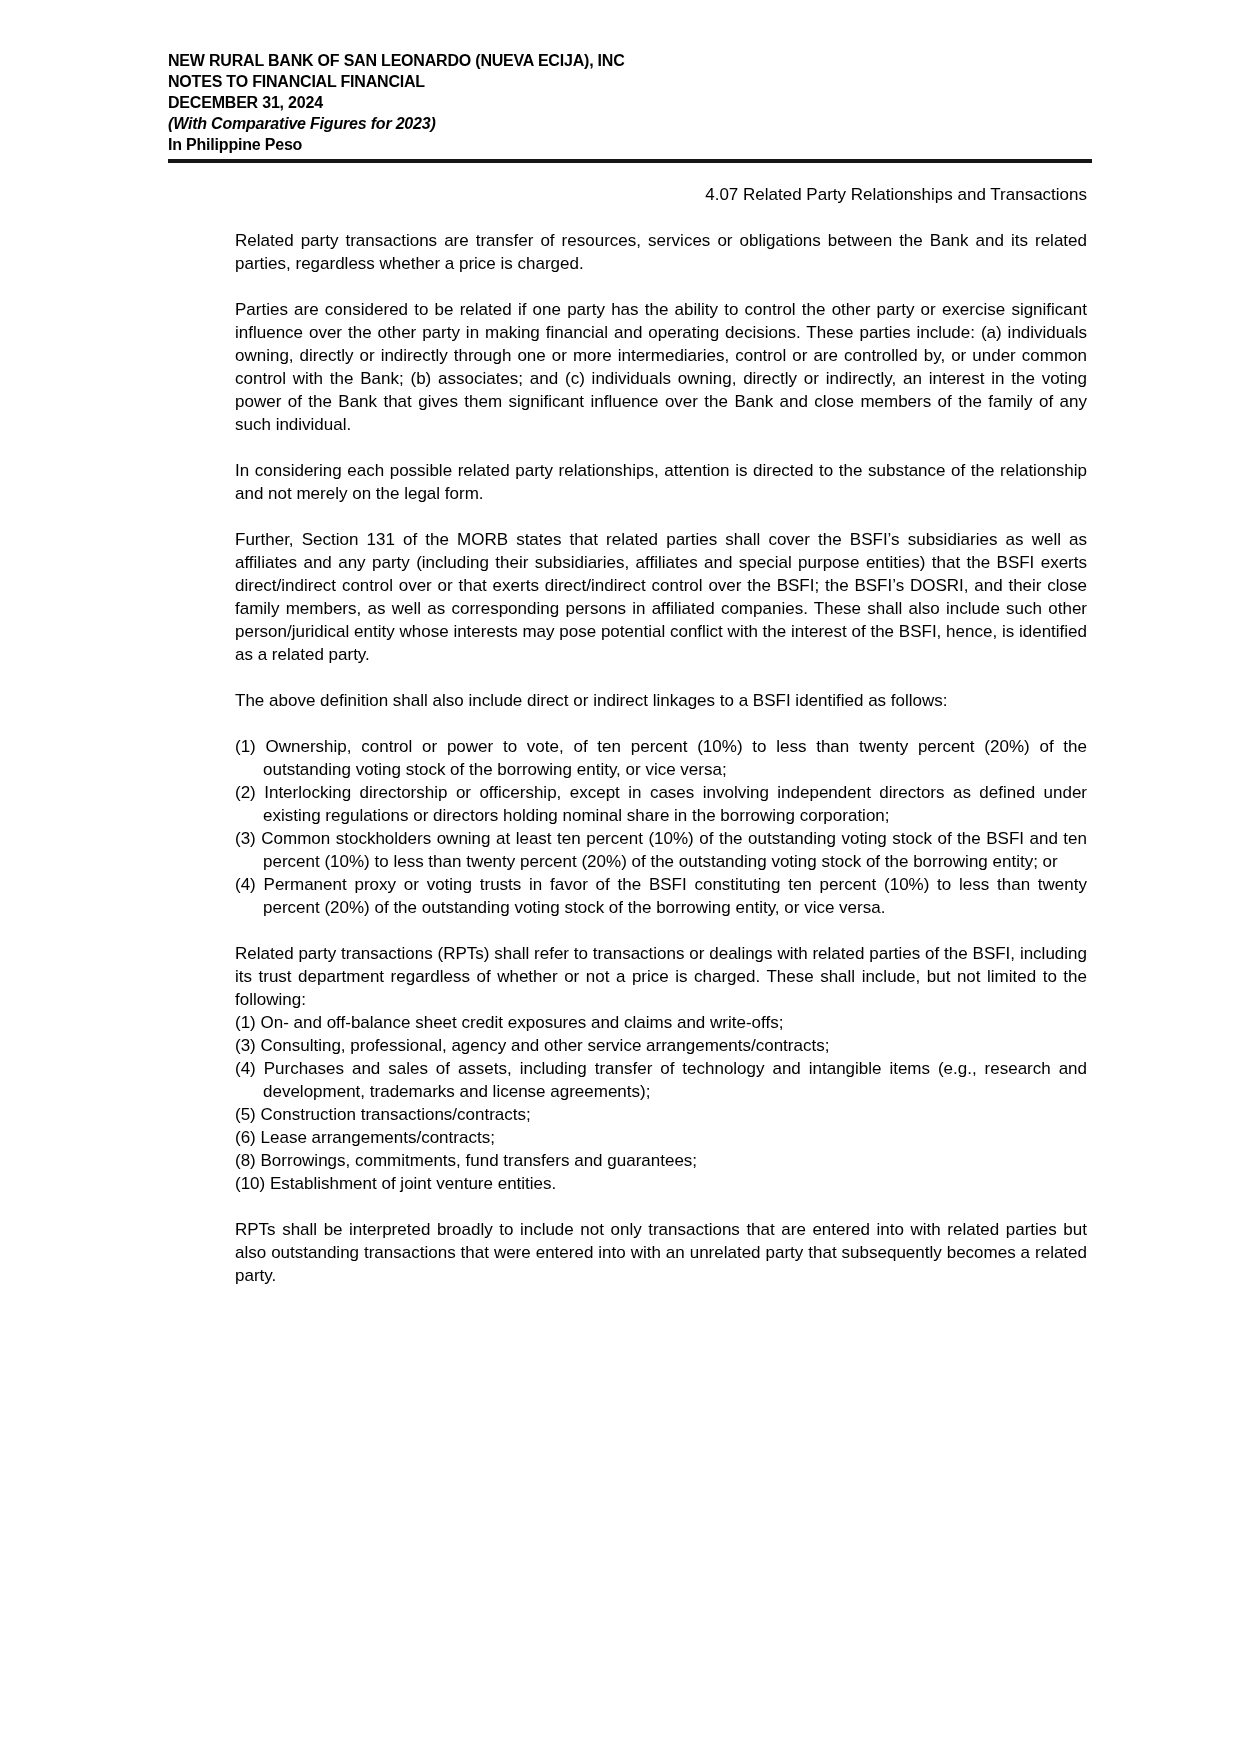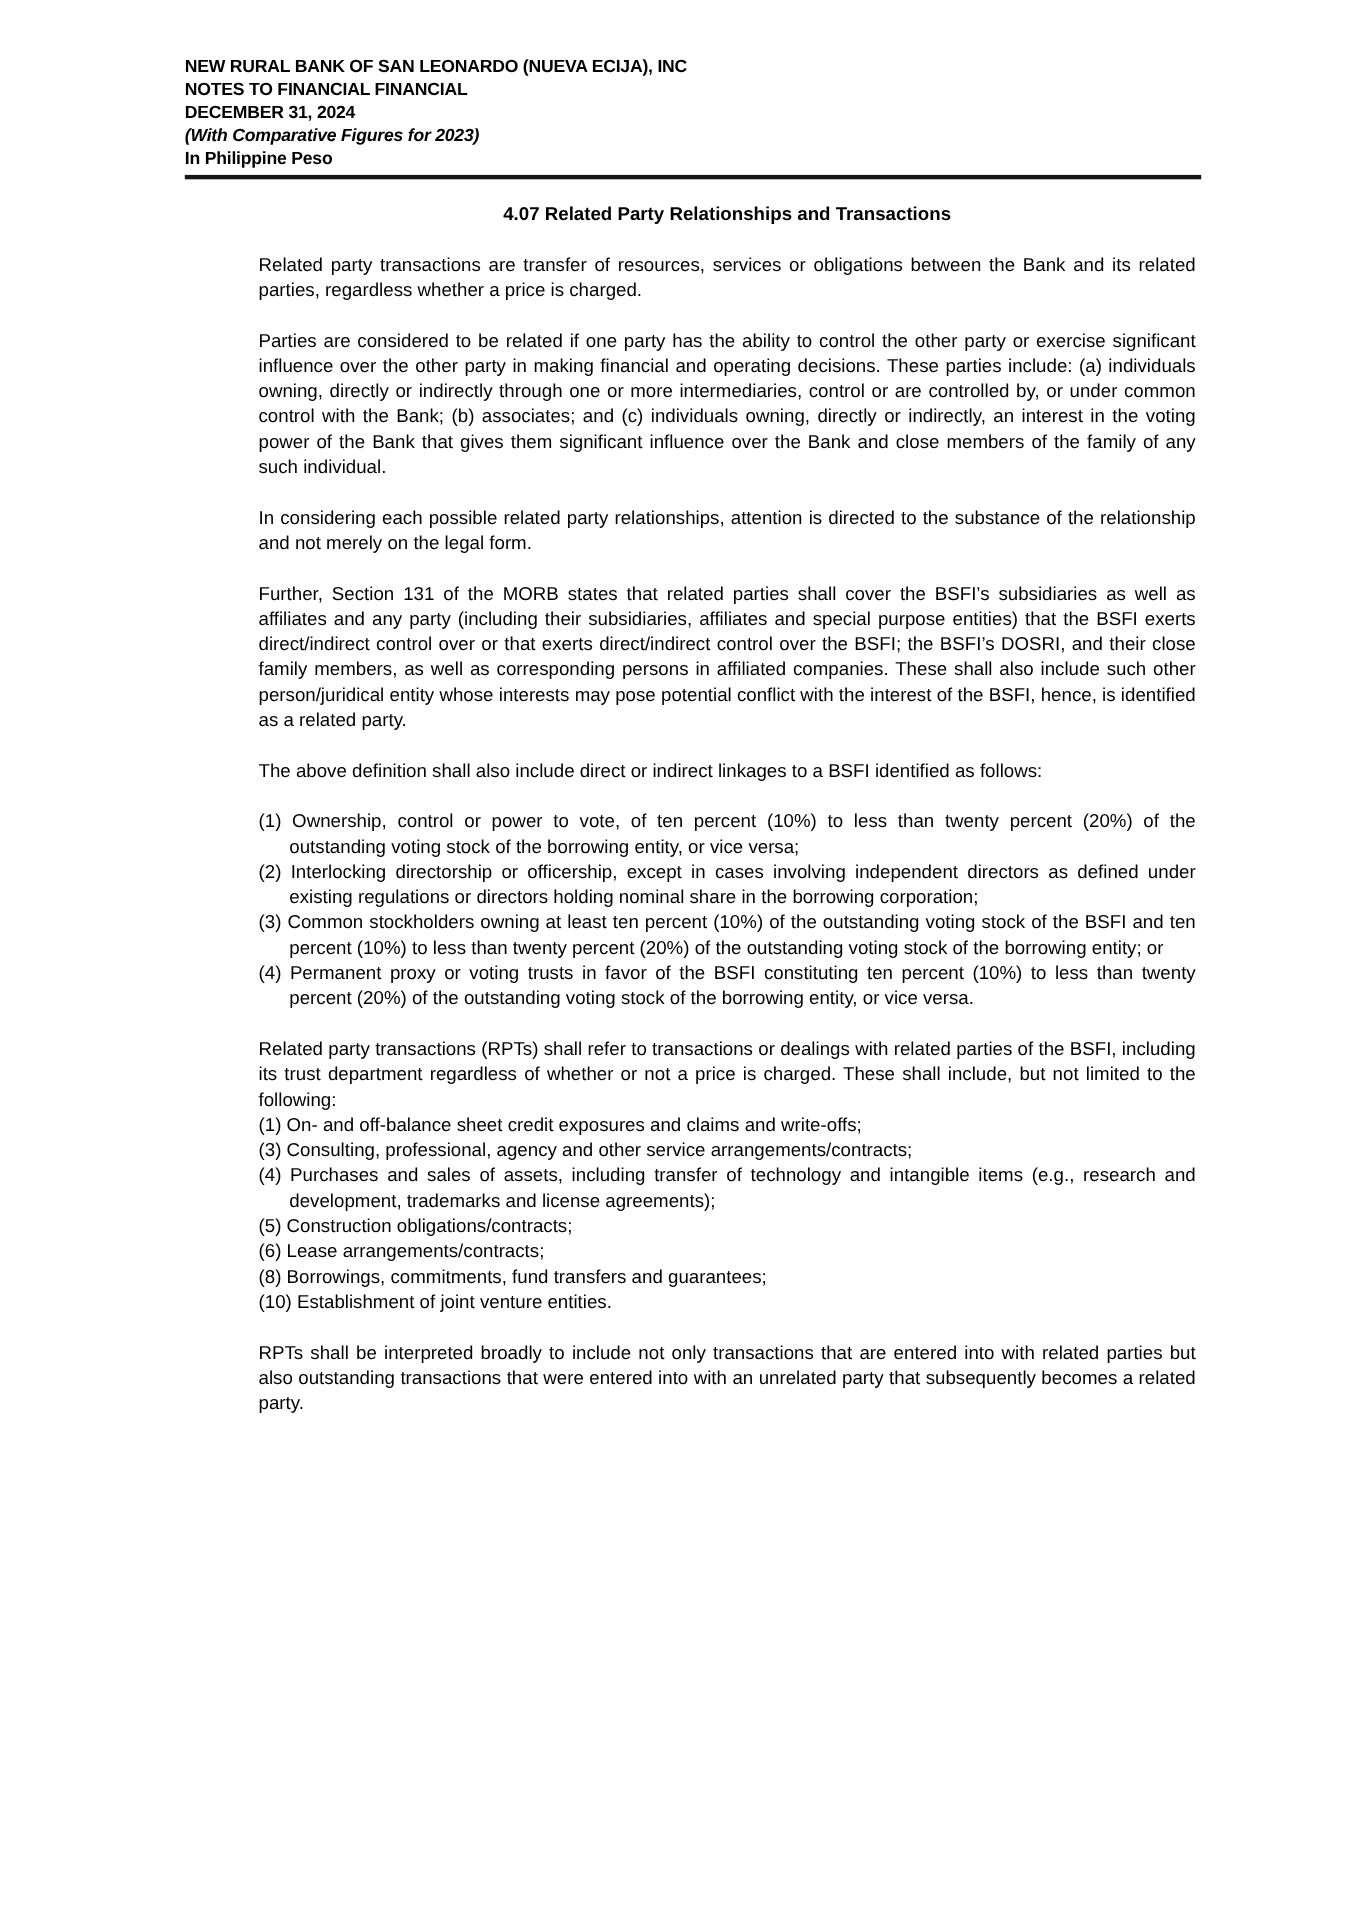--- a/index.html
+++ b/index.html
@@ -41,22 +41,22 @@
     position: absolute;
     left: 235px;
     top: 183px;
     width: 852px;
     font-size: 17px;
     line-height: 23px;
     text-align: justify;
     hyphens: none;
   }
   .section-heading {
-    font-weight: bold;
-    text-align: center;
+    font-weight: normal;
+    text-align: right;
     margin: 0 0 23px 0;
   }
   .para {
     margin: 0 0 23px 0;
   }
   .para.last {
     margin-bottom: 0;
   }
   .list {
     margin: 0 0 23px 0;
@@ -115,21 +115,21 @@
       <div class="list-item"><span>(3)</span> <span>Common stockholders owning at least ten percent (10%) of the outstanding voting stock of the BSFI and ten percent (10%) to less than twenty percent (20%) of the outstanding voting stock of the borrowing entity; or</span></div>
       <div class="list-item"><span>(4)</span> <span>Permanent proxy or voting trusts in favor of the BSFI constituting ten percent (10%) to less than twenty percent (20%) of the outstanding voting stock of the borrowing entity, or vice versa.</span></div>
     </div>
 
     <div class="para">Related party transactions (RPTs) shall refer to transactions or dealings with related parties of the BSFI, including its trust department regardless of whether or not a price is charged. These shall include, but not limited to the following:</div>
 
     <div class="list tight">
       <div class="list-item"><span>(1)</span> <span>On- and off-balance sheet credit exposures and claims and write-offs;</span></div>
       <div class="list-item"><span>(3)</span> <span>Consulting, professional, agency and other service arrangements/contracts;</span></div>
       <div class="list-item"><span>(4)</span> <span>Purchases and sales of assets, including transfer of technology and intangible items (e.g., research and development, trademarks and license agreements);</span></div>
-      <div class="list-item"><span>(5)</span> <span>Construction obligations/contracts;</span></div>
+      <div class="list-item"><span>(5)</span> <span>Construction transactions/contracts;</span></div>
       <div class="list-item"><span>(6)</span> <span>Lease arrangements/contracts;</span></div>
       <div class="list-item"><span>(8)</span> <span>Borrowings, commitments, fund transfers and guarantees;</span></div>
       <div class="list-item"><span>(10)</span> <span>Establishment of joint venture entities.</span></div>
     </div>
 
     <div class="para last">RPTs shall be interpreted broadly to include not only transactions that are entered into with related parties but also outstanding transactions that were entered into with an unrelated party that subsequently becomes a related party.</div>
 
   </div>
 
   <div class="footer-page-number">25</div>

